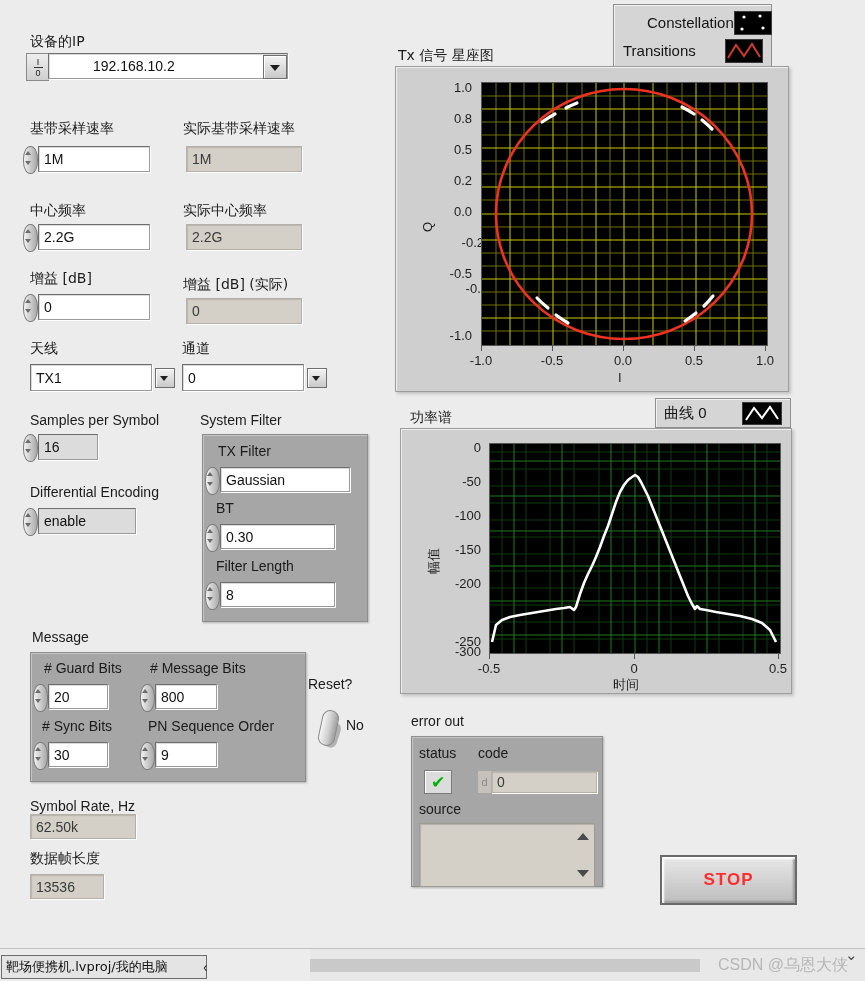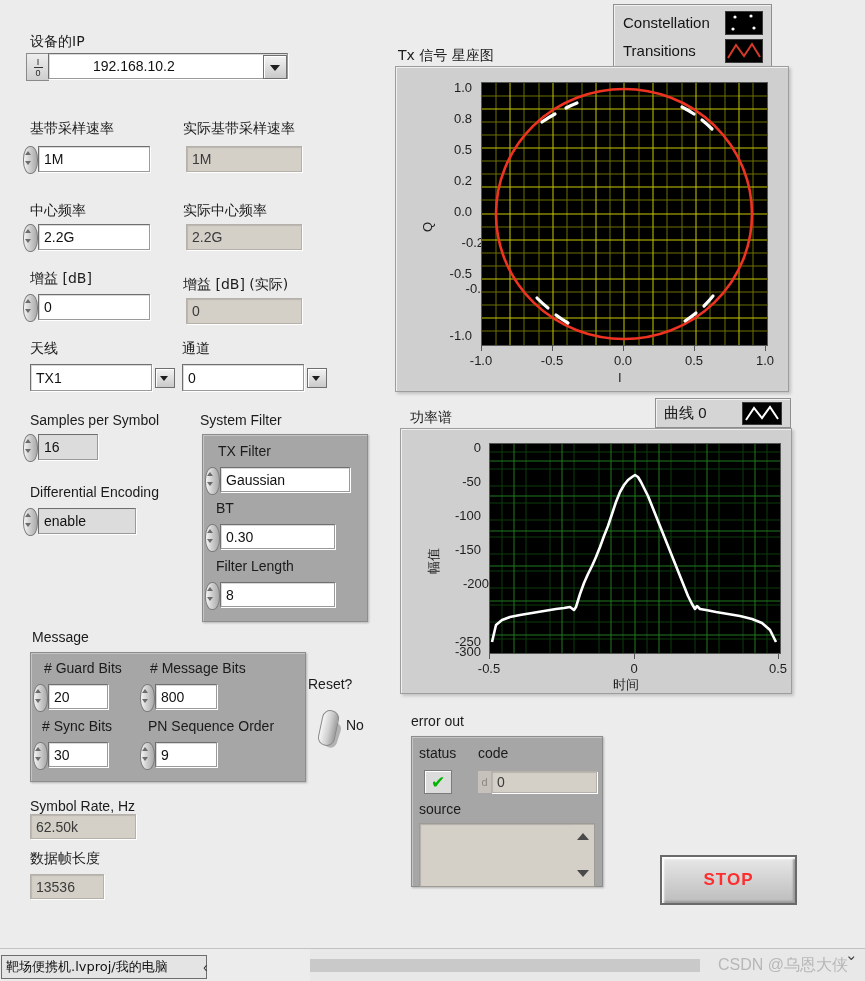--- a/index.html
+++ b/index.html
@@ -271,21 +271,21 @@
   <div class="lbl" style="left:30px;top:798px;">Symbol Rate, Hz</div>
   <div class="field readonly" style="left:30px;top:814px;width:106px;height:25px;">62.50k</div>
 
   <div class="lbl lbl-cn" style="left:30px;top:850px;">数据帧长度</div>
   <div class="field readonly" style="left:30px;top:874px;width:74px;height:25px;">13536</div>
 
   <div class="lbl lbl-cn" style="left:398px;top:47px;">Tx 信号 星座图</div>
 
   <div class="legendbox" style="left:613px;top:4px;width:157px;height:62px;">
     <div class="legrow" style="left:9px;top:4px;width:140px;height:27px;">
-      <span class="legname" style="width:102px;">Constellation</span>
+      <span class="legname" style="width:102px;margin-left:24px;">Constellation</span>
       <span class="legicon" style="width:36px;height:22px;position:relative;">
         <svg width="36" height="22" viewBox="0 0 36 22" aria-hidden="true">
           <circle cx="9" cy="5" r="1.6" fill="#fff"></circle>
           <circle cx="25" cy="4" r="1.6" fill="#fff"></circle>
           <circle cx="7" cy="17" r="1.6" fill="#fff"></circle>
           <circle cx="28" cy="16" r="1.6" fill="#fff"></circle>
         </svg>
       </span>
     </div>
     <div class="legrow" style="left:9px;top:32px;width:140px;height:27px;">
@@ -397,21 +397,21 @@
         </svg>
       </span>
     </div>
   </div>
 
   <div class="graphframe" style="left:400px;top:428px;width:390px;height:264px;">
     <div class="axlabel" style="left:2px;top:11px;width:78px;">0</div>
     <div class="axlabel" style="left:2px;top:45px;width:78px;">-50</div>
     <div class="axlabel" style="left:2px;top:79px;width:78px;">-100</div>
     <div class="axlabel" style="left:2px;top:113px;width:78px;">-150</div>
-    <div class="axlabel" style="left:2px;top:147px;width:78px;margin-left:8px;">-200</div>
+    <div class="axlabel" style="left:2px;top:147px;width:78px;">-200</div>
     <div class="axlabel" style="left:2px;top:181px;width:78px;margin-top:24px;">-250</div>
     <div class="axlabel" style="left:2px;top:215px;width:78px;">-300</div>
 
     <div class="axname vert lbl-cn" style="left:24px;top:145px;">幅值</div>
 
     <div class="plotarea" style="left:88px;top:14px;width:290px;height:209px;">
       <svg width="290" height="209" viewBox="0 0 290 209" style="display:block" aria-hidden="true">
         <rect x="0" y="0" width="290" height="209" fill="#000"></rect>
         <g stroke="#0d3d0d" stroke-width="1">
           <line x1="12" y1="0" x2="12" y2="209"></line>

